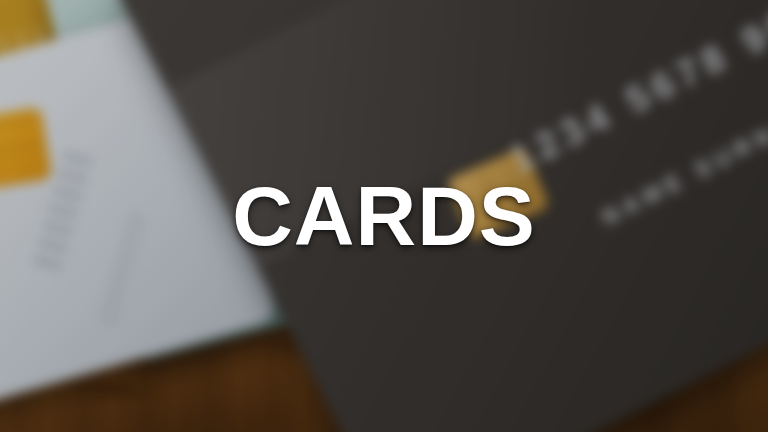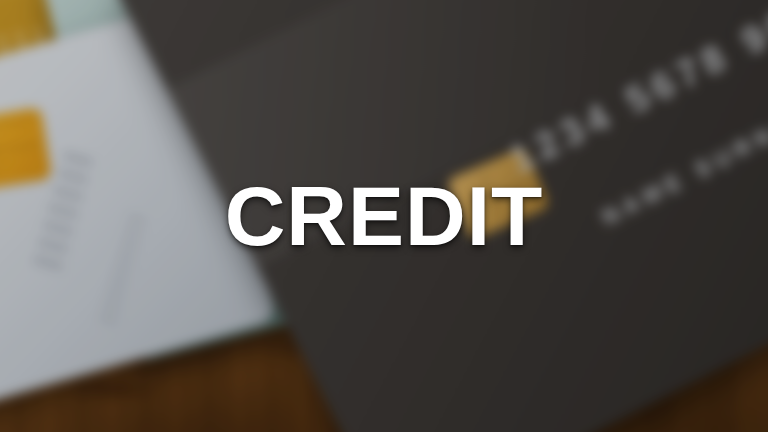--- a/index.html
+++ b/index.html
@@ -283,17 +283,17 @@
       <div class="emb emb-num">1234 5678 9012</div>
       <div class="emb emb-name">NAME SURNAME</div>
     </div>
 
   </div>
 
   <div class="veil"></div>
 
   <div class="overlay">
     <div class="headline">
-      <span class="line line1">CREDIT</span>
+      <span class="line line1">CARDS</span>
     </div>
   </div>
 
 </div>
 
 </body></html>

